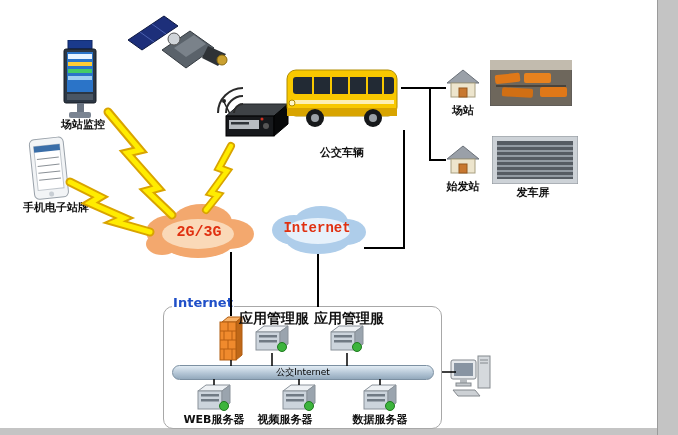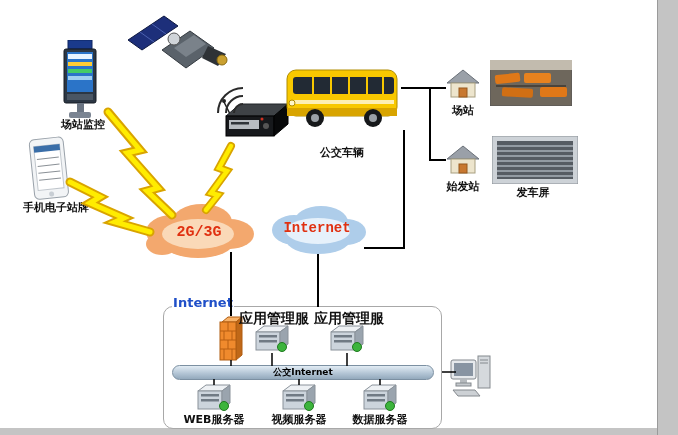--- a/index.html
+++ b/index.html
@@ -7,21 +7,21 @@
   .canvas { position:relative; width:678px; height:435px; background:#c4c4c4; overflow:hidden; }
   .page { position:absolute; left:0; top:0; width:657px; height:428px; background:#ffffff; }
   .margin-right { position:absolute; left:657px; top:0; width:21px; height:435px; background:#c4c4c4; border-left:1px solid #9a9a9a; }
   .node { position:absolute; }
   .label { position:absolute; font-size:11px; font-weight:bold; color:#111; text-align:center; line-height:1.25; }
   .label-sm { font-size:14px; }
   .cloud-text { position:absolute; left:0; width:100%; text-align:center; font-weight:bold; color:#e03010;font-family:Liberation Mono, monospace; }
   .srv-box { position:absolute; left:163px; top:306px; width:279px; height:123px; border:1px solid #a8a8a8; border-radius:10px; }
   .backbone { position:absolute; left:172px; top:365px; width:262px; height:15px; border:1px solid #7c90a2;
               border-radius:8px; background:linear-gradient(180deg,#e2ecf4 0%,#b4c6d6 55%,#93a9bc 100%);
-              font-size:9px; line-height:13px; text-align:center; color:#000; font-weight:bold; }
+              font-size:9px; line-height:13px; text-align:center; color:#000; font-weight:normal; }
   .internet-link { position:absolute; left:172px; top:295px; width:62px; font-size:13px; font-weight:bold;
                    color:#1f4fc8; text-align:center; background:#fff; }
   .overlay { position:absolute; left:0; top:0; pointer-events:none; z-index:5; }
 </style>
 </head>
 <body>
 
 <div class="canvas">
   <div class="page">
 
@@ -240,21 +240,21 @@
           <use href="#sym-server"></use>
         </svg>
     </div>
     <div class="label" style="left:180px;top:413px;width:68px">WEB服务器</div>
 
     <div class="node" style="left:279px;top:383px;width:40px;height:30px">
       <svg viewBox="0 0 40 30" width="40" height="30">
           <use href="#sym-server"></use>
         </svg>
     </div>
-    <div class="label" style="left:265px;top:413px;width:68px">视频服务器</div>
+    <div class="label" style="left:251px;top:413px;width:68px">视频服务器</div>
 
     <div class="node" style="left:360px;top:383px;width:40px;height:30px">
       <svg viewBox="0 0 40 30" width="40" height="30">
           <use href="#sym-server"></use>
         </svg>
     </div>
     <div class="label" style="left:346px;top:413px;width:68px">数据服务器</div>
 
     <div class="node" style="left:449px;top:350px;width:44px;height:50px">
       <svg viewBox="0 0 44 50" width="44" height="50">

